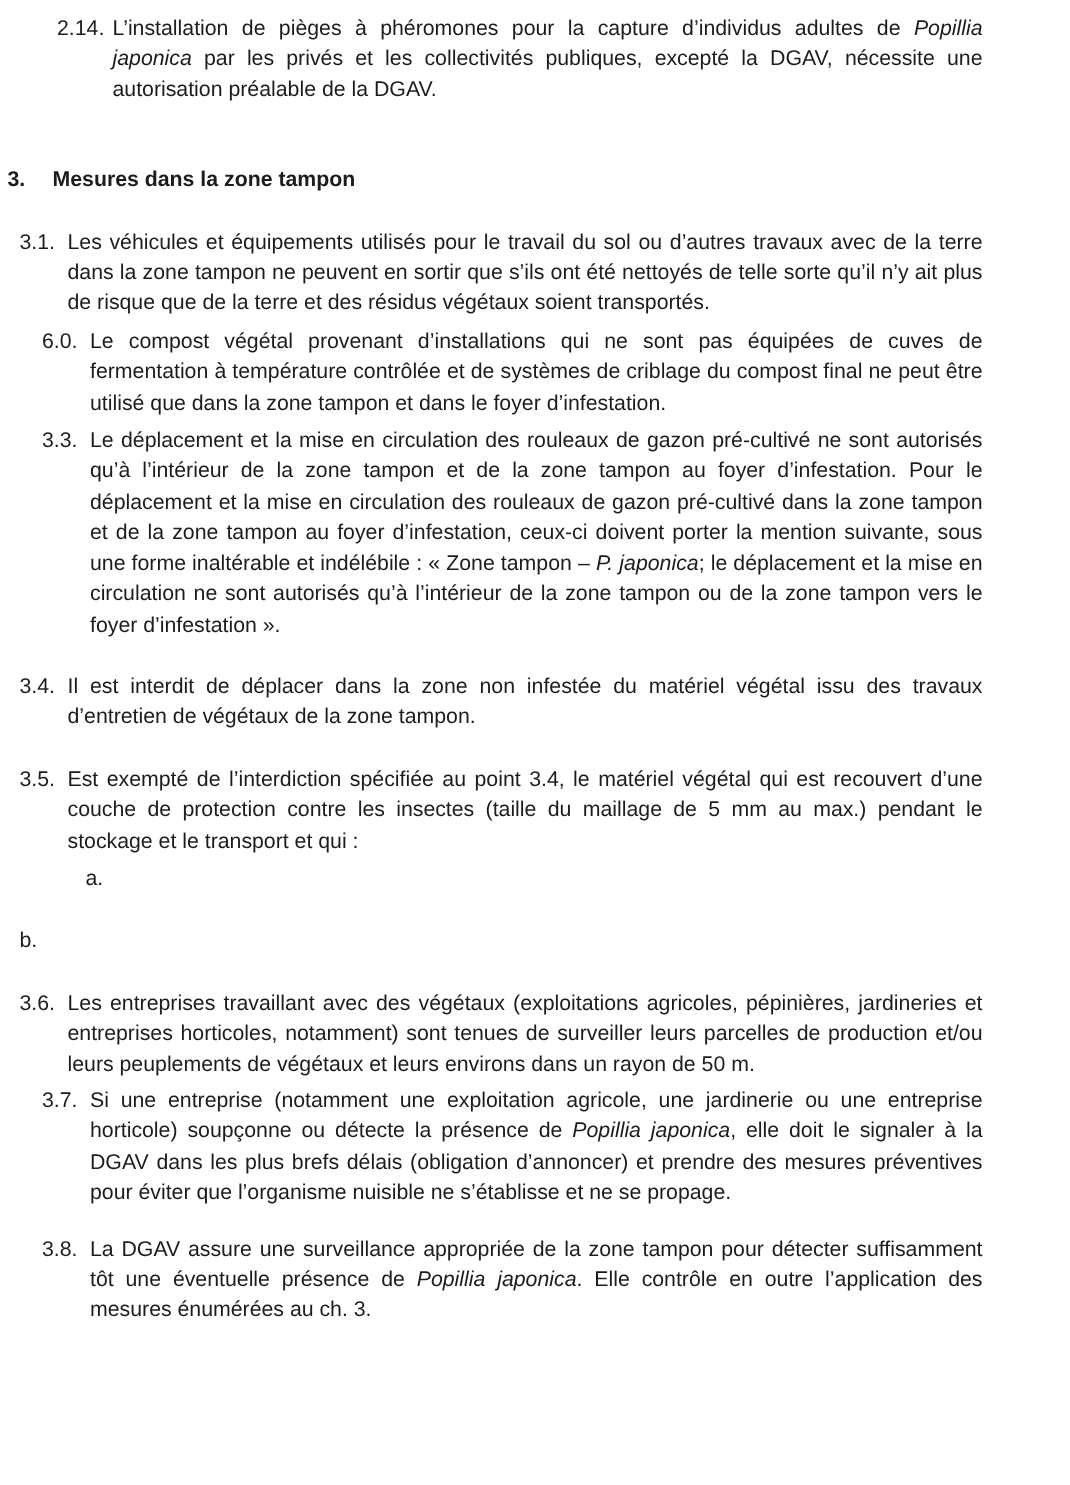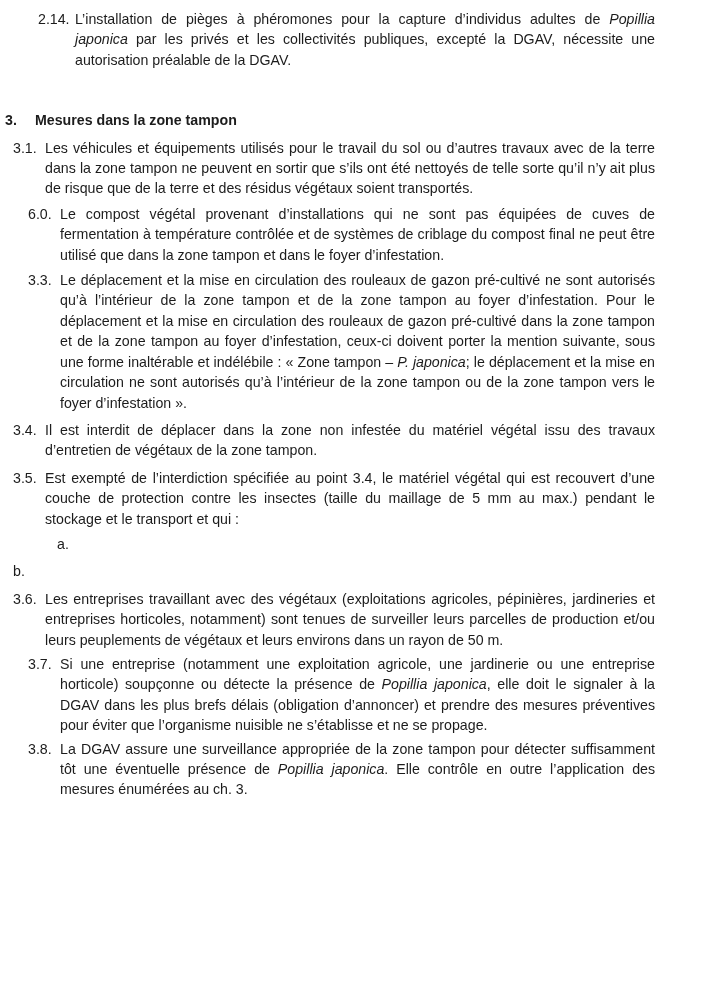--- a/index.html
+++ b/index.html
@@ -40,24 +40,24 @@
   .s214 .num { width: 37px; }
   .s3 { padding-left: 28px; }
   .s3 .num { width: 32px; }
   .sub { padding-left: 57px; }
   .sub .num { width: 19px; }
   .section { padding-left: 5px; font-weight: 700; }
   .section .num { width: 30px; }
   .subhead { padding-left: 24px; font-weight: 700; }
   .subhead .body { text-align: left; }
   
-  .sb-3  { margin-top: 3px; }
+  .sb-3  { margin-top: 17px; }
   .sb-4  { margin-top: 4px; }
   .sb-5  { margin-top: 5px; }
-  .sb-7  { margin-top: 7px; padding-left: 13px; }
+  .sb-7  { margin-top: 21px; padding-left: 13px; }
   .sb-36 { margin-top: 36px; }
   .sb-40 { margin-top: 40px; }
   em { font-style: italic; }
   sup {
     font-size: 0.62em;
     line-height: 0;
     vertical-align: baseline;
     position: relative;
     top: -0.5em;
   }

